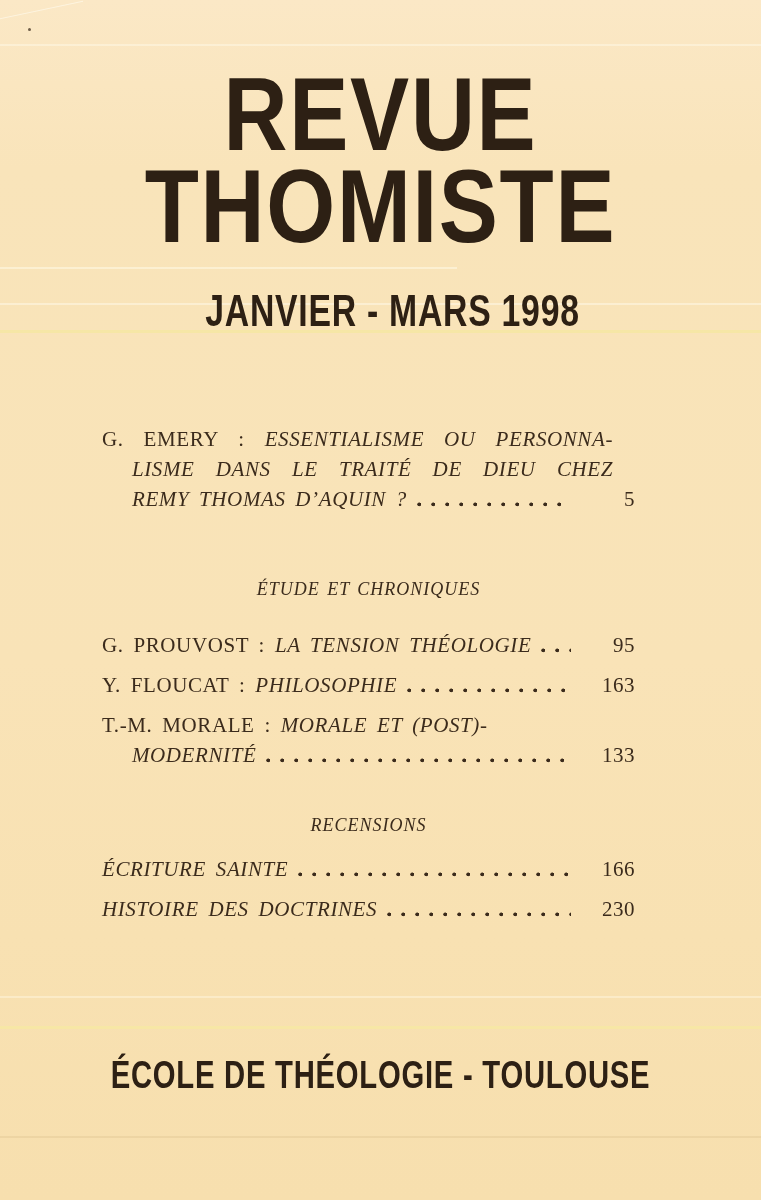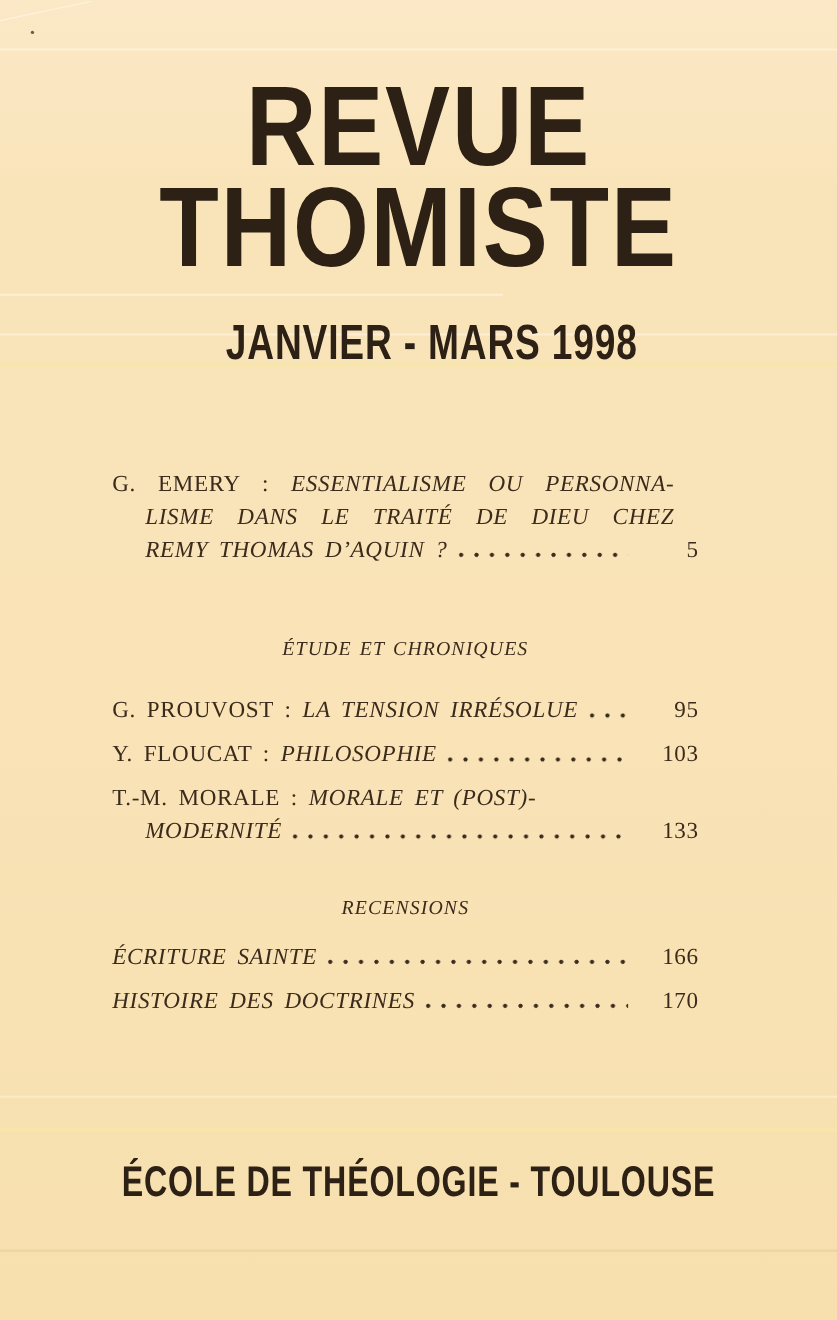--- a/index.html
+++ b/index.html
@@ -117,30 +117,30 @@
             <span class="row-text"><span class="seg italic">REMY THOMAS D’AQUIN ?</span></span>
             <span class="leader"></span>
             <span class="pagenum">5</span>
           </div>
         </div>
       </div>
       <div class="toc-section s1">
         <div class="section-heading">ÉTUDE ET CHRONIQUES</div>
         <div class="toc-entry">
           <div class="toc-row has-leader">
-            <span class="row-text"><span class="seg roman">G. PROUVOST : </span><span class="seg italic">LA TENSION IRRÉSOLUE</span></span>
+            <span class="row-text"><span class="seg roman">G. PROUVOST : </span><span class="seg italic">LA TENSION THÉOLOGIE</span></span>
             <span class="leader"></span>
             <span class="pagenum">95</span>
           </div>
         </div>
         <div class="toc-entry">
           <div class="toc-row has-leader">
             <span class="row-text"><span class="seg roman">Y. FLOUCAT : </span><span class="seg italic">PHILOSOPHIE</span></span>
             <span class="leader"></span>
-            <span class="pagenum">103</span>
+            <span class="pagenum">163</span>
           </div>
         </div>
         <div class="toc-entry">
           <div class="toc-row">
             <span class="row-text"><span class="seg roman">T.-M. MORALE : </span><span class="seg italic">MORALE ET (POST)-</span></span>
           </div>
           <div class="toc-row indent has-leader">
             <span class="row-text"><span class="seg italic">MODERNITÉ</span></span>
             <span class="leader"></span>
             <span class="pagenum">133</span>
@@ -153,20 +153,20 @@
           <div class="toc-row has-leader">
             <span class="row-text"><span class="seg italic">ÉCRITURE SAINTE</span></span>
             <span class="leader"></span>
             <span class="pagenum">166</span>
           </div>
         </div>
         <div class="toc-entry">
           <div class="toc-row has-leader">
             <span class="row-text"><span class="seg italic">HISTOIRE DES DOCTRINES</span></span>
             <span class="leader"></span>
-            <span class="pagenum">170</span>
+            <span class="pagenum">230</span>
           </div>
         </div>
       </div>
     </div>
 
   <div class="publisher">ÉCOLE DE THÉOLOGIE - TOULOUSE</div>
 </div>
 
 </body></html>

